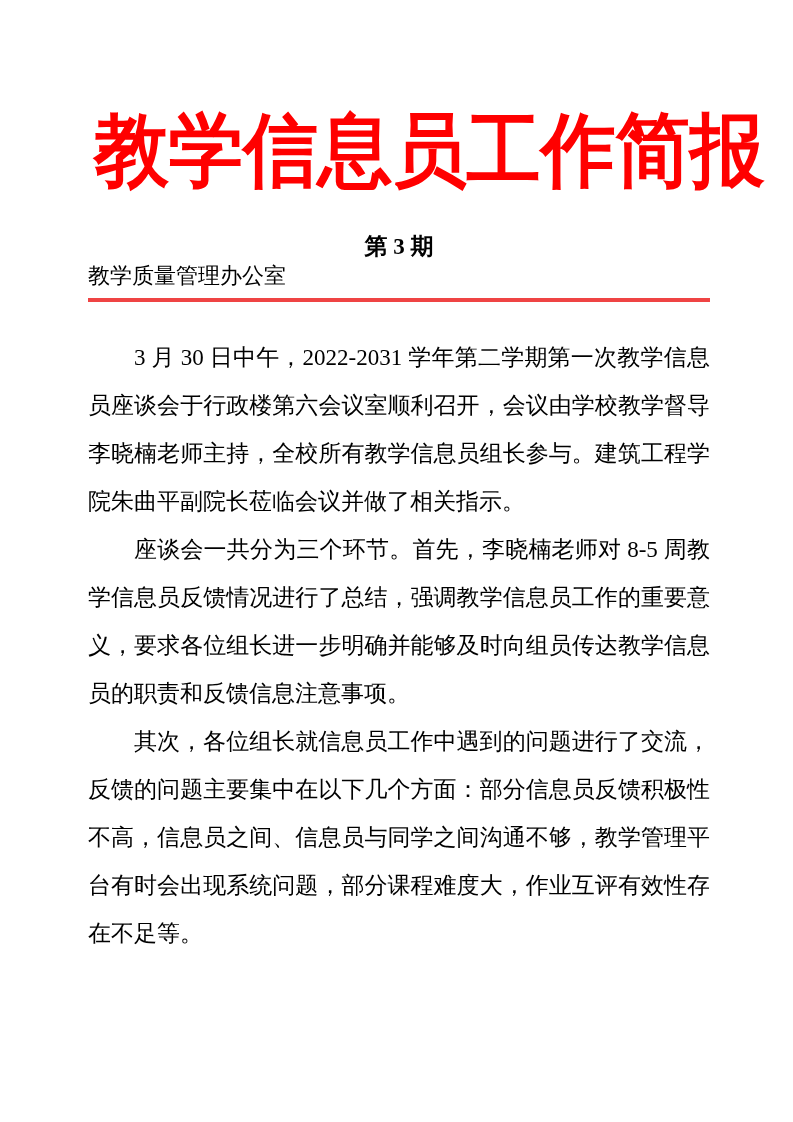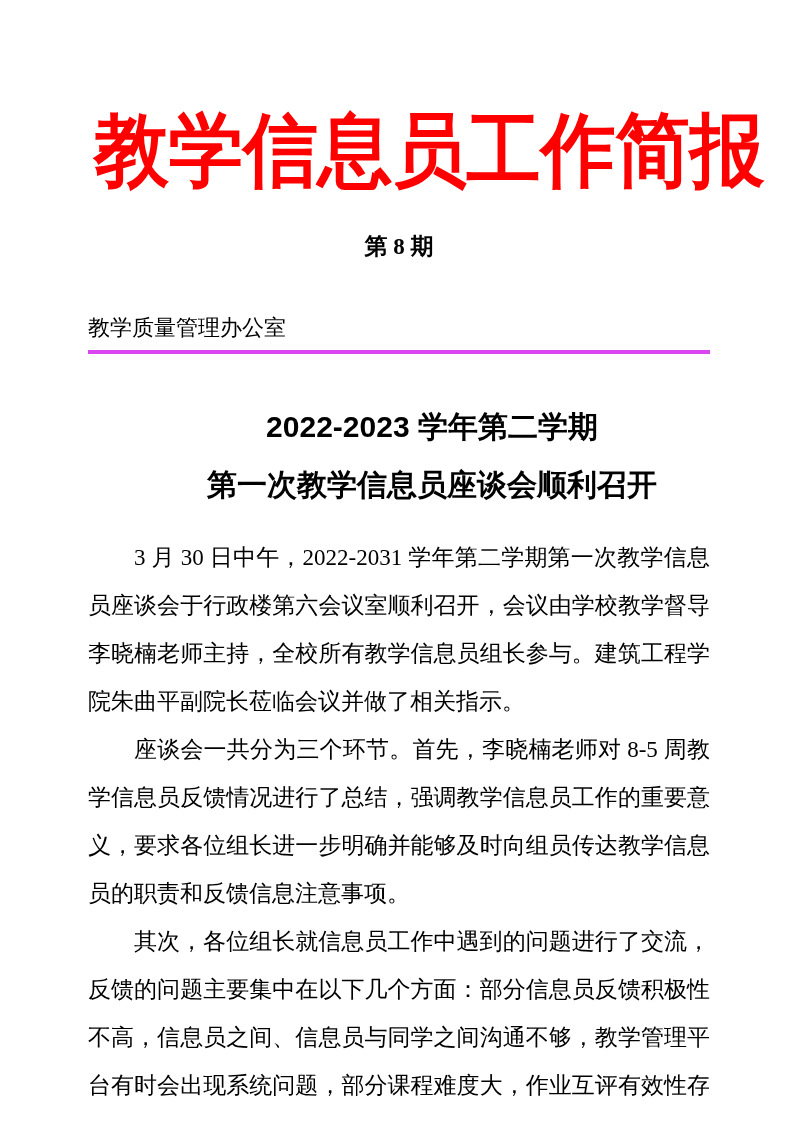--- a/index.html
+++ b/index.html
@@ -34,28 +34,27 @@
     font-family: "Liberation Serif", "DejaVu Serif", serif;
   }
   .issue-number {
     margin-top: 32px;
     text-align: center;
     font-size: 23px;
     line-height: 30px;
     font-weight: bold;
   }
   .header-row {
-    margin-top: 52px;
     display: flex;
     justify-content: flex-start;
     align-items: baseline;
     font-size: 22px;
     line-height: 28px;
     padding-bottom: 8px;
-    border-bottom: 4px solid #d946ef;
+    border-bottom: 4px solid #ef4444;
   }
   .article-heading {
     margin-top: 56px;
     margin-left: 66px;
     text-align: center;
     font-family: "Liberation Sans", "DejaVu Sans", sans-serif;
     font-weight: bold;
   }
   .article-heading .h-line1 {
     font-size: 30px;
@@ -78,30 +77,26 @@
     text-indent: 2em;
   }
 </style>
 </head>
 <body>
 
 <div class="page">
 
   <h1 class="masthead-title">教学信息员工作简报</h1>
 
-  <div class="issue-number">第 8 期</div>
+  <div class="issue-number">第 3 期</div>
 
   <div class="header-row">
     <span>教学质量管理办公室</span>
   </div>
 
-  <div class="article-heading">
-    <div class="h-line1">2022-2023 学年第二学期</div>
-    <div class="h-line2">第一次教学信息员座谈会顺利召开</div>
-  </div>
 
   <div class="article-body">
     <p>3 月 30 日中午，2022-2031 学年第二学期第一次教学信息员座谈会于行政楼第六会议室顺利召开，会议由学校教学督导李晓楠老师主持，全校所有教学信息员组长参与。建筑工程学院朱曲平副院长莅临会议并做了相关指示。</p>
     <p>座谈会一共分为三个环节。首先，李晓楠老师对 8-5 周教学信息员反馈情况进行了总结，强调教学信息员工作的重要意义，要求各位组长进一步明确并能够及时向组员传达教学信息员的职责和反馈信息注意事项。</p>
     <p>其次，各位组长就信息员工作中遇到的问题进行了交流，反馈的问题主要集中在以下几个方面：部分信息员反馈积极性不高，信息员之间、信息员与同学之间沟通不够，教学管理平台有时会出现系统问题，部分课程难度大，作业互评有效性存在不足等。</p>
   </div>
 
 </div>
 
 </body></html>

